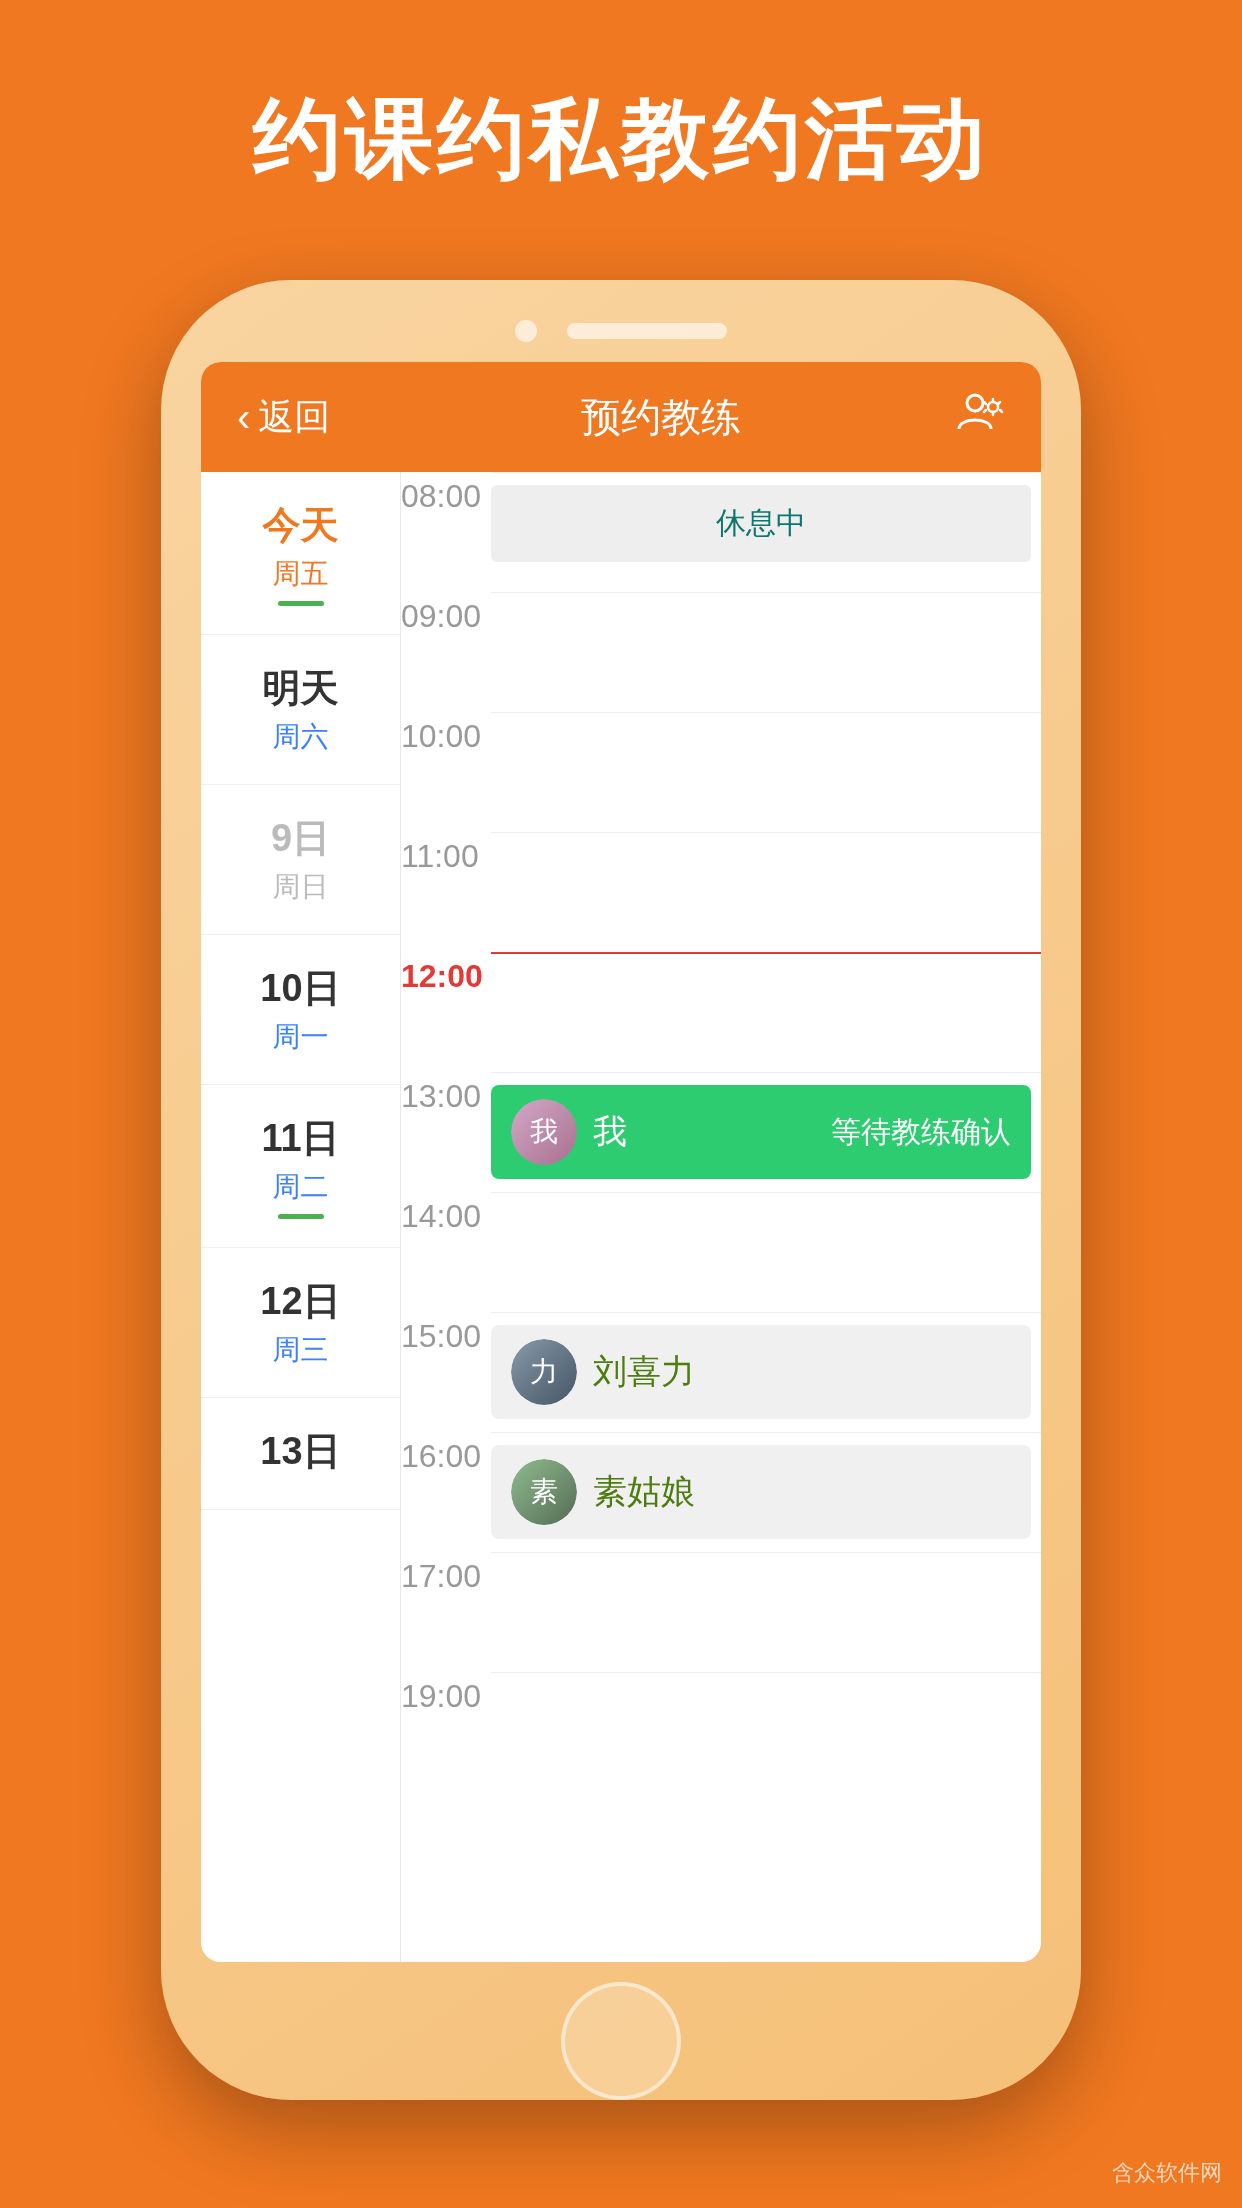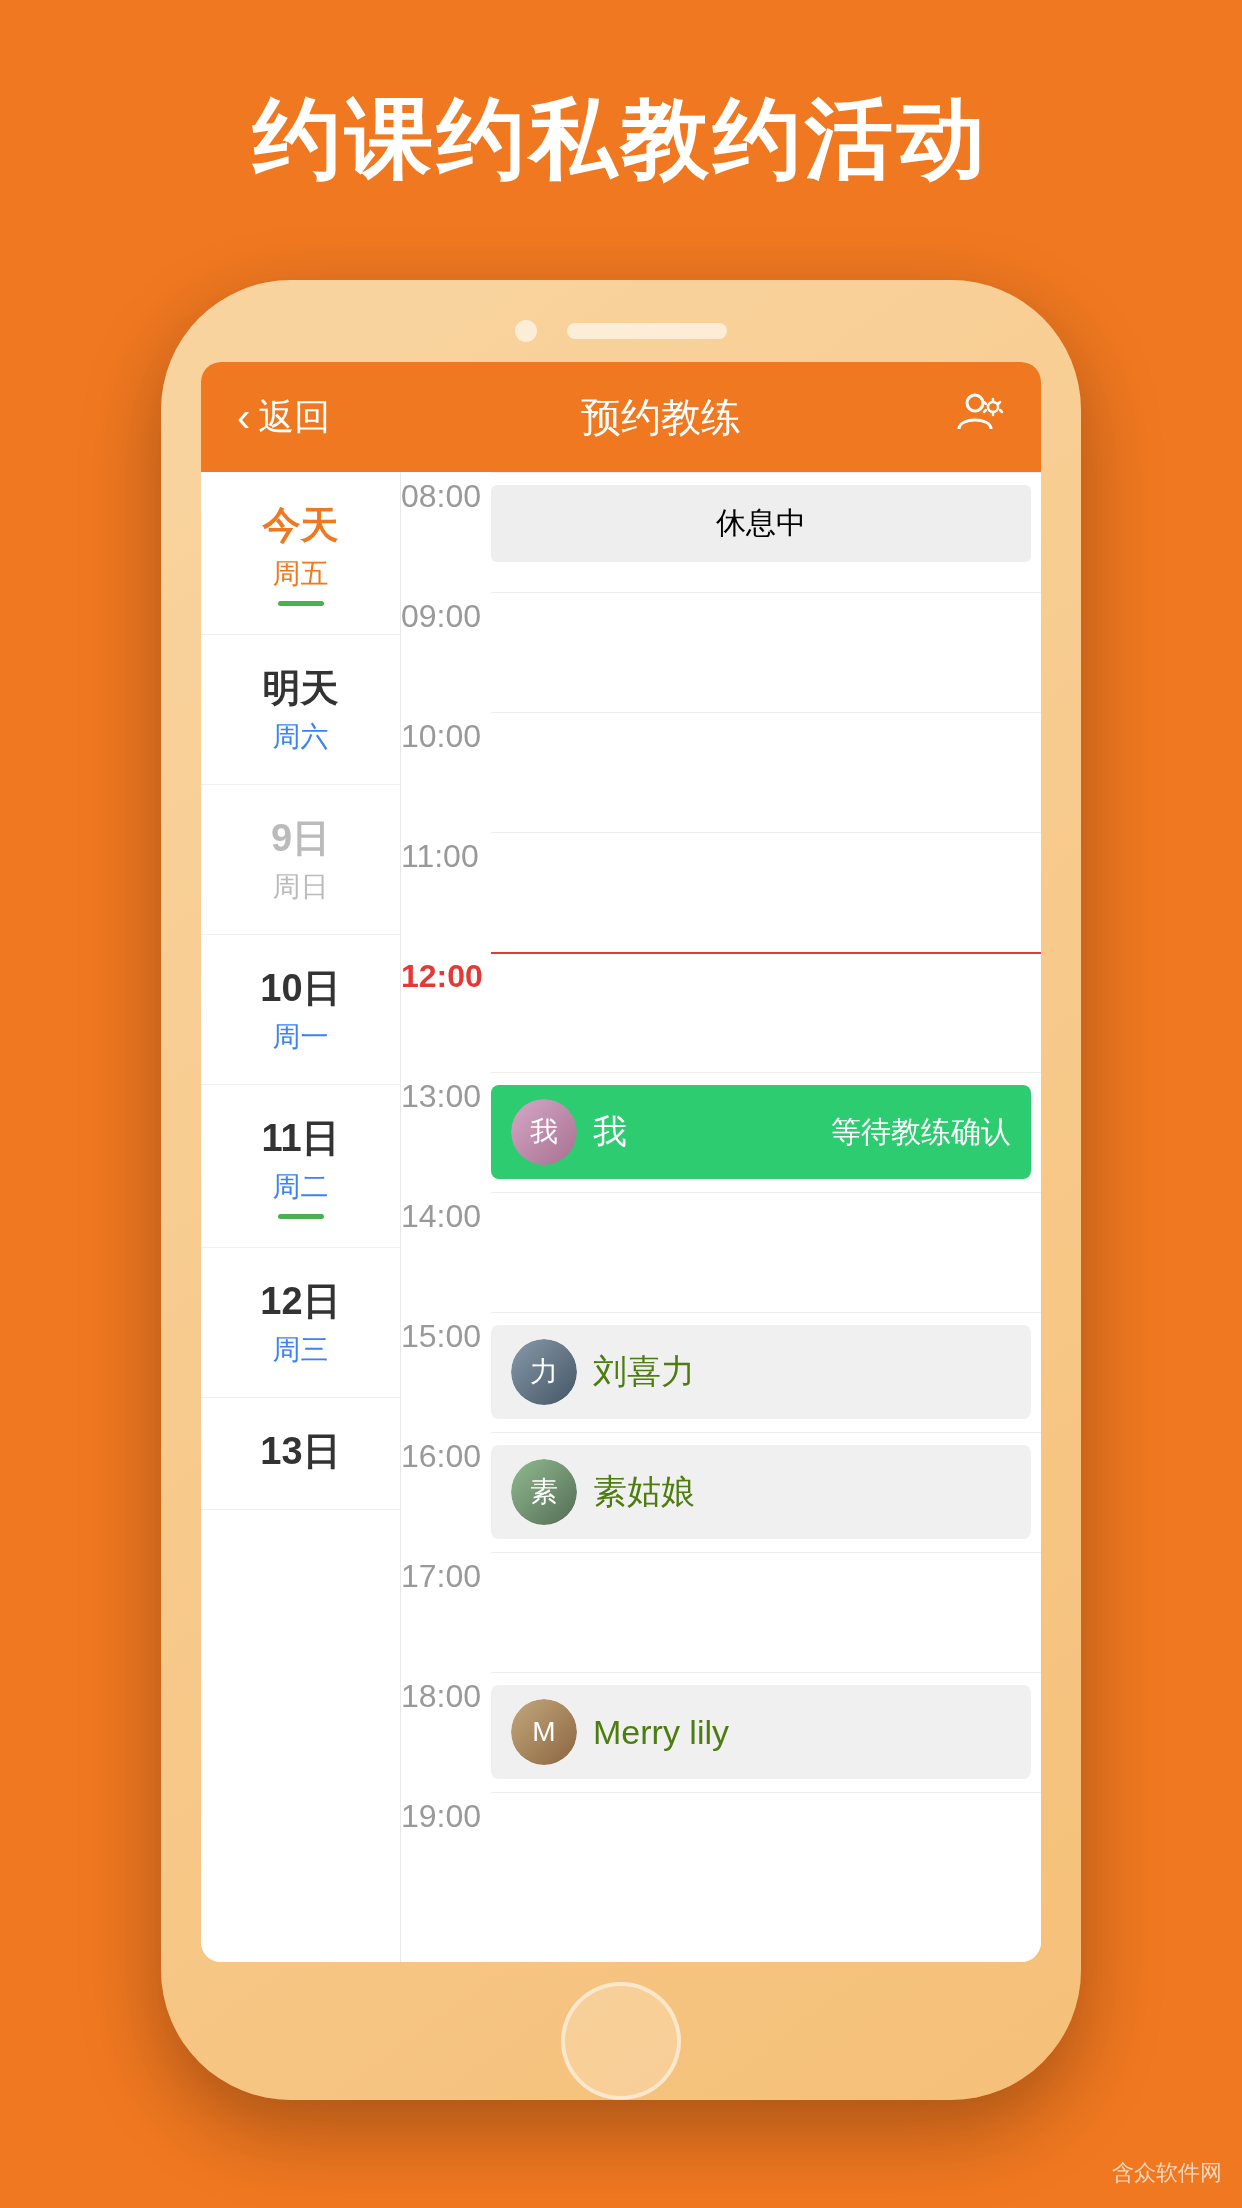--- a/index.html
+++ b/index.html
@@ -272,21 +272,21 @@
     }
 
     
     .rest-block {
       background: #eeeeee;
       border-radius: 6px;
       margin: 4px 10px 0 0;
       padding: 18px 20px;
       text-align: center;
       font-size: 30px;
-      color: #000000;
+      color: #0f766e;
     }
 
     
     .booking-item {
       display: flex;
       align-items: center;
       border-radius: 8px;
       margin: 4px 10px 4px 0;
       padding: 14px 20px;
       gap: 16px;
@@ -483,31 +483,20 @@
               <div class="booking-name">素姑娘</div>
             </div>
           </div>
         </div>
 
         <div class="time-slot">
           <div class="time-label">17:00</div>
           <div class="time-line"></div>
         </div>
 
-        <div class="time-slot">
-          <div class="time-label">18:00</div>
-          <div class="time-line">
-            <div class="booking-item booked">
-              <div class="booking-avatar">
-                <div style="width:66px;height:66px;border-radius:50%;background:linear-gradient(135deg,#c4a87d,#8a6540);display:flex;align-items:center;justify-content:center;font-size:28px;color:white;">M</div>
-              </div>
-              <div class="booking-name">Merry lily</div>
-            </div>
-          </div>
-        </div>
 
         <div class="time-slot">
           <div class="time-label">19:00</div>
           <div class="time-line"></div>
         </div>
 
       </div>
     </div>
   </div>
 

